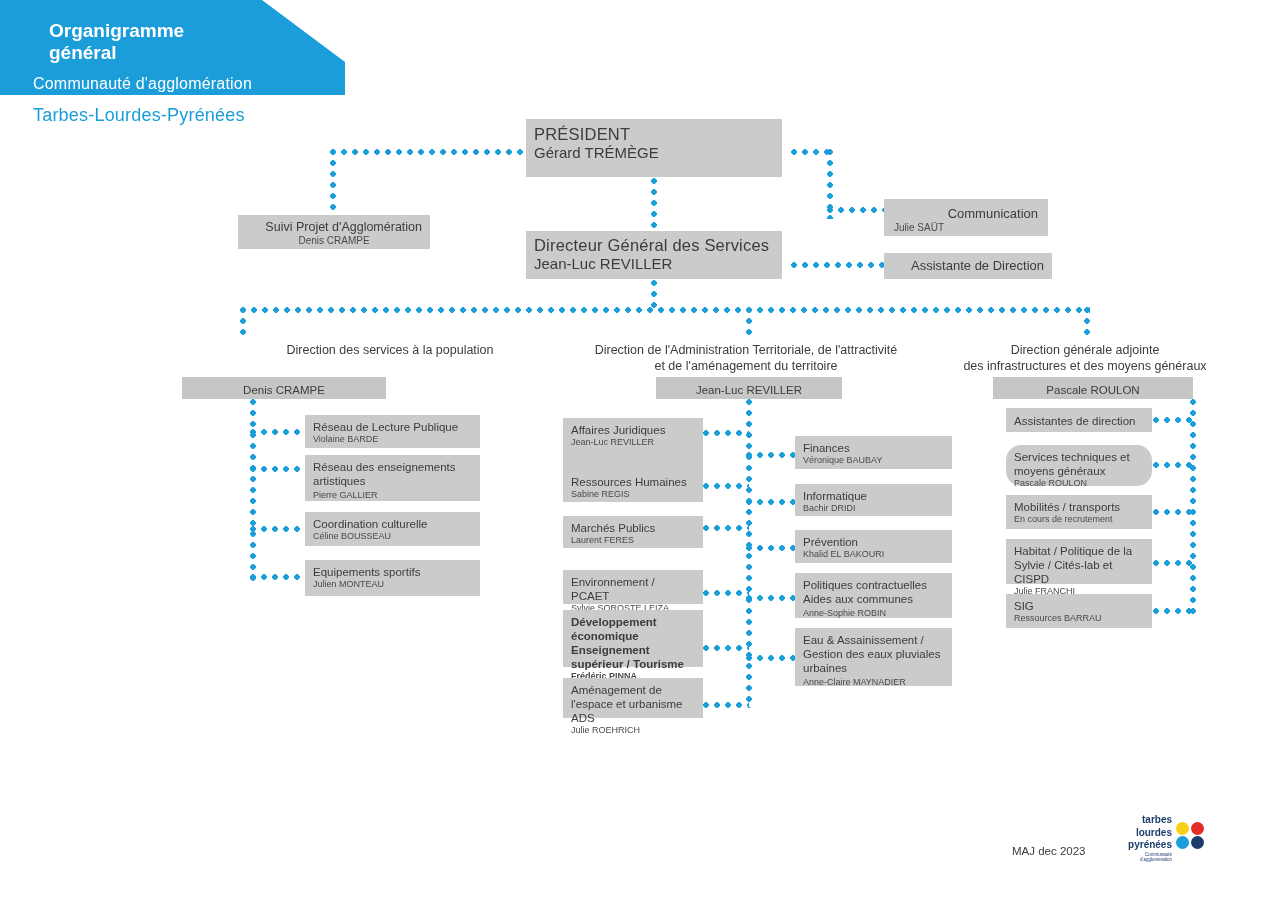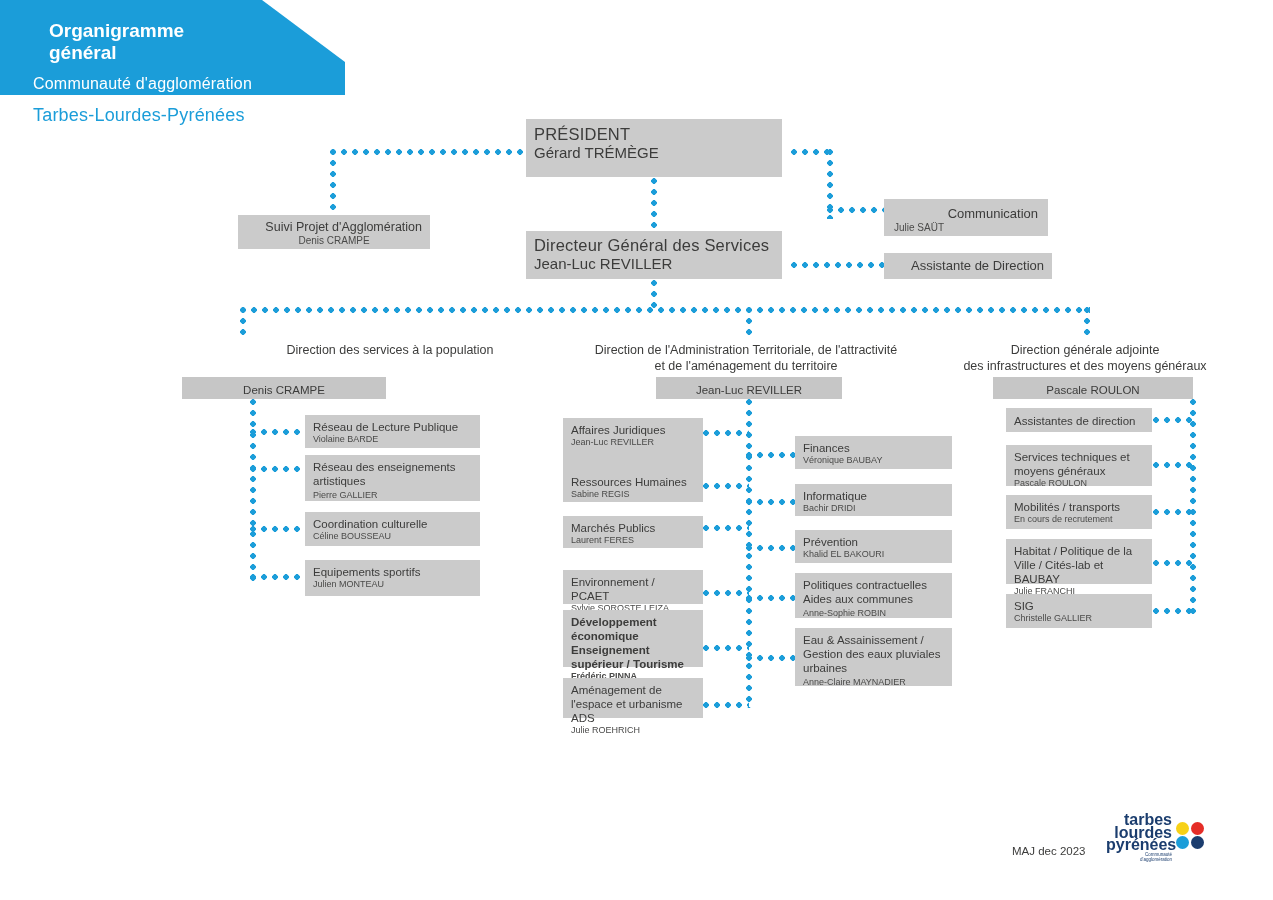--- a/index.html
+++ b/index.html
@@ -139,21 +139,21 @@
     position: absolute;
     left: 1106px;
     top: 812px;
     width: 110px;
     height: 50px;
   }
   .logo-text {
     position: absolute;
     left: 0;
     top: 2px;
-    font-size: 16px;
+    font-size: 10px;
     font-weight: bold;
     color: #1b3d6e;
     line-height: 12.5px;
     text-align: right;
     width: 66px;
   }
   .logo-sub {
     position: absolute;
     left: 0;
     top: 40px;
@@ -339,35 +339,35 @@
   <div class="dots-v" style="left:1190px; top:399px; height:215px;"></div>
   <div class="dots-h" style="left:1153px; top:417px; width:42px;"></div>
   <div class="dots-h" style="left:1153px; top:462px; width:42px;"></div>
   <div class="dots-h" style="left:1153px; top:509px; width:42px;"></div>
   <div class="dots-h" style="left:1153px; top:560px; width:42px;"></div>
   <div class="dots-h" style="left:1153px; top:608px; width:42px;"></div>
 
   <div class="box sm" style="left:1006px; top:408px; width:146px; height:24px; padding-top:6px;">
     <span class="title">Assistantes de direction</span>
   </div>
-  <div class="box sm" style="left:1006px; top:445px; width:146px; height:41px;">
+  <div class="box sm" style="left:1006px; top:445px; width:146px; height:41px;border-radius:15px;">
     <span class="title">Services techniques et moyens généraux</span>
     <span class="person">Pascale ROULON</span>
   </div>
   <div class="box sm" style="left:1006px; top:495px; width:146px; height:34px;">
     <span class="title">Mobilités / transports</span>
     <span class="person">En cours de recrutement</span>
   </div>
   <div class="box sm" style="left:1006px; top:539px; width:146px; height:45px;">
-    <span class="title">Habitat / Politique de la Ville / Cités-lab et BAUBAY</span>
+    <span class="title">Habitat / Politique de la Sylvie / Cités-lab et CISPD</span>
     <span class="person">Julie FRANCHI</span>
   </div>
   <div class="box sm" style="left:1006px; top:594px; width:146px; height:34px;">
     <span class="title">SIG</span>
-    <span class="person">Christelle GALLIER</span>
+    <span class="person">Ressources BARRAU</span>
   </div>
 
   <div class="maj">MAJ dec 2023</div>
   <div class="logo">
     <div class="logo-text">
       <span>tarbes</span><br>
       <span>lourdes</span><br>
       <span>pyrénées</span>
     </div>
     <div class="logo-sub">

